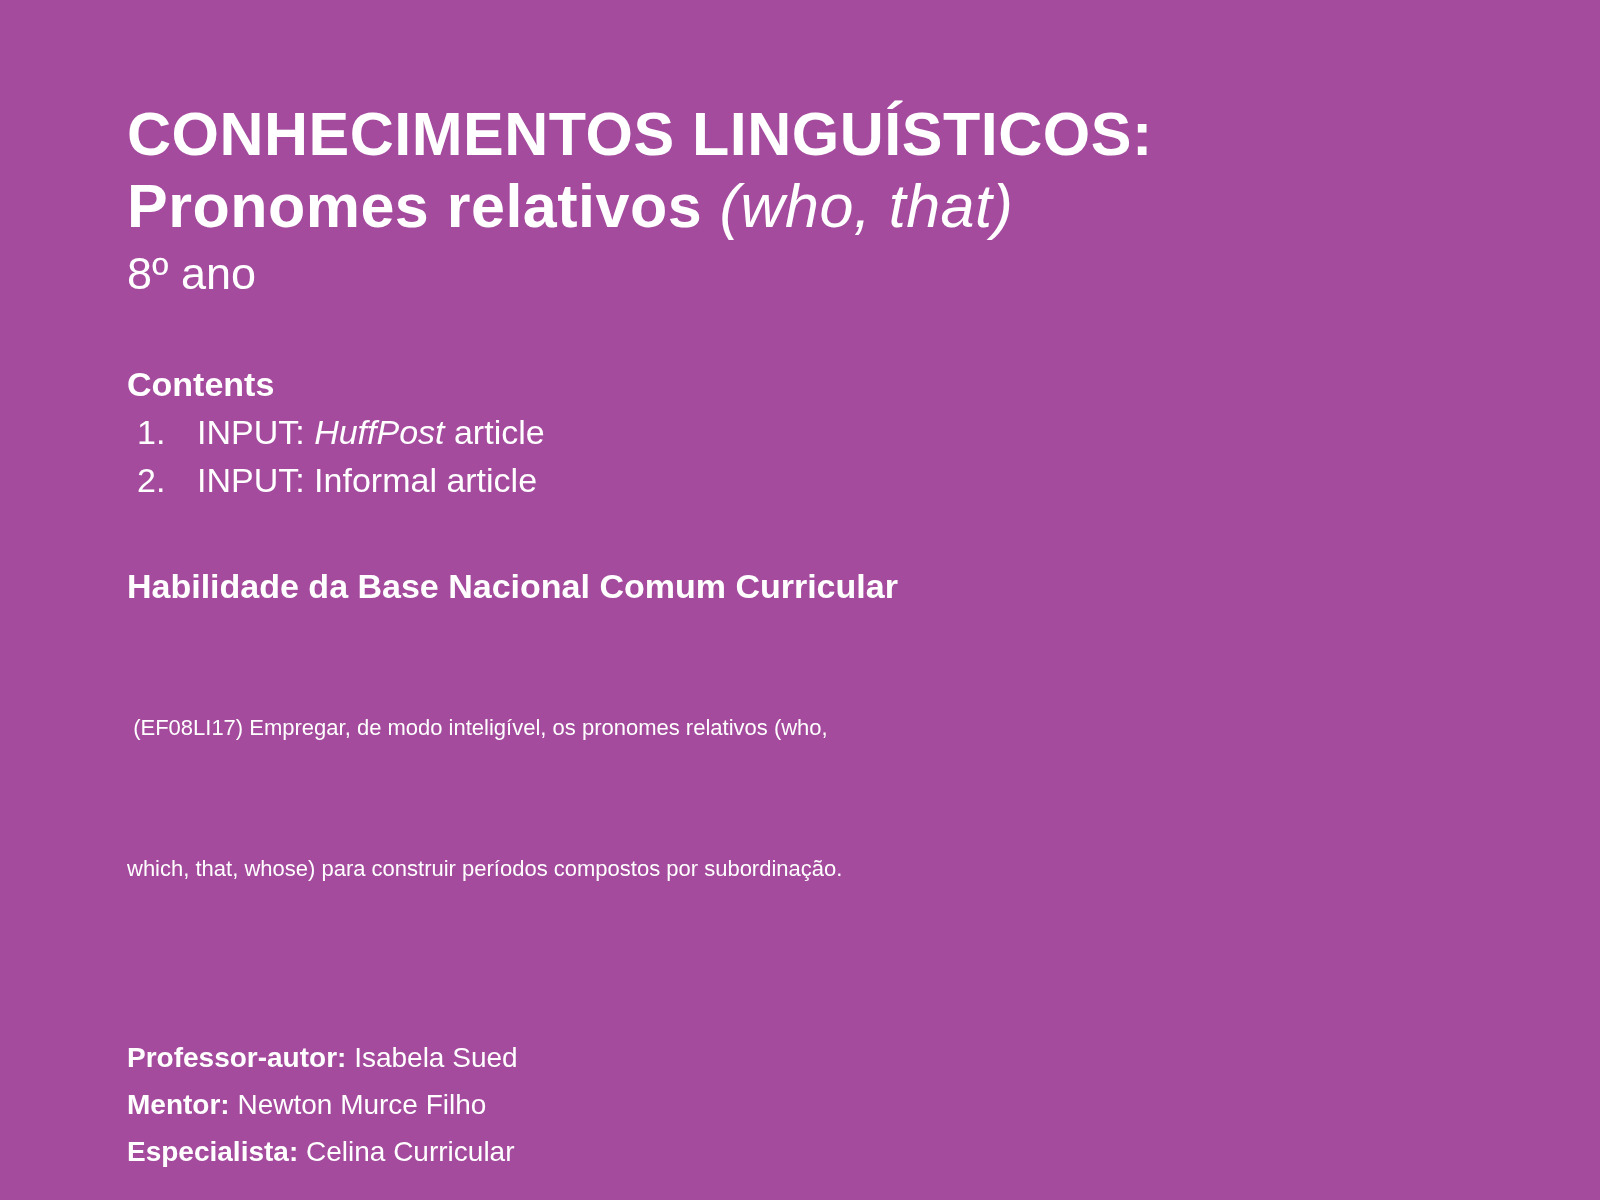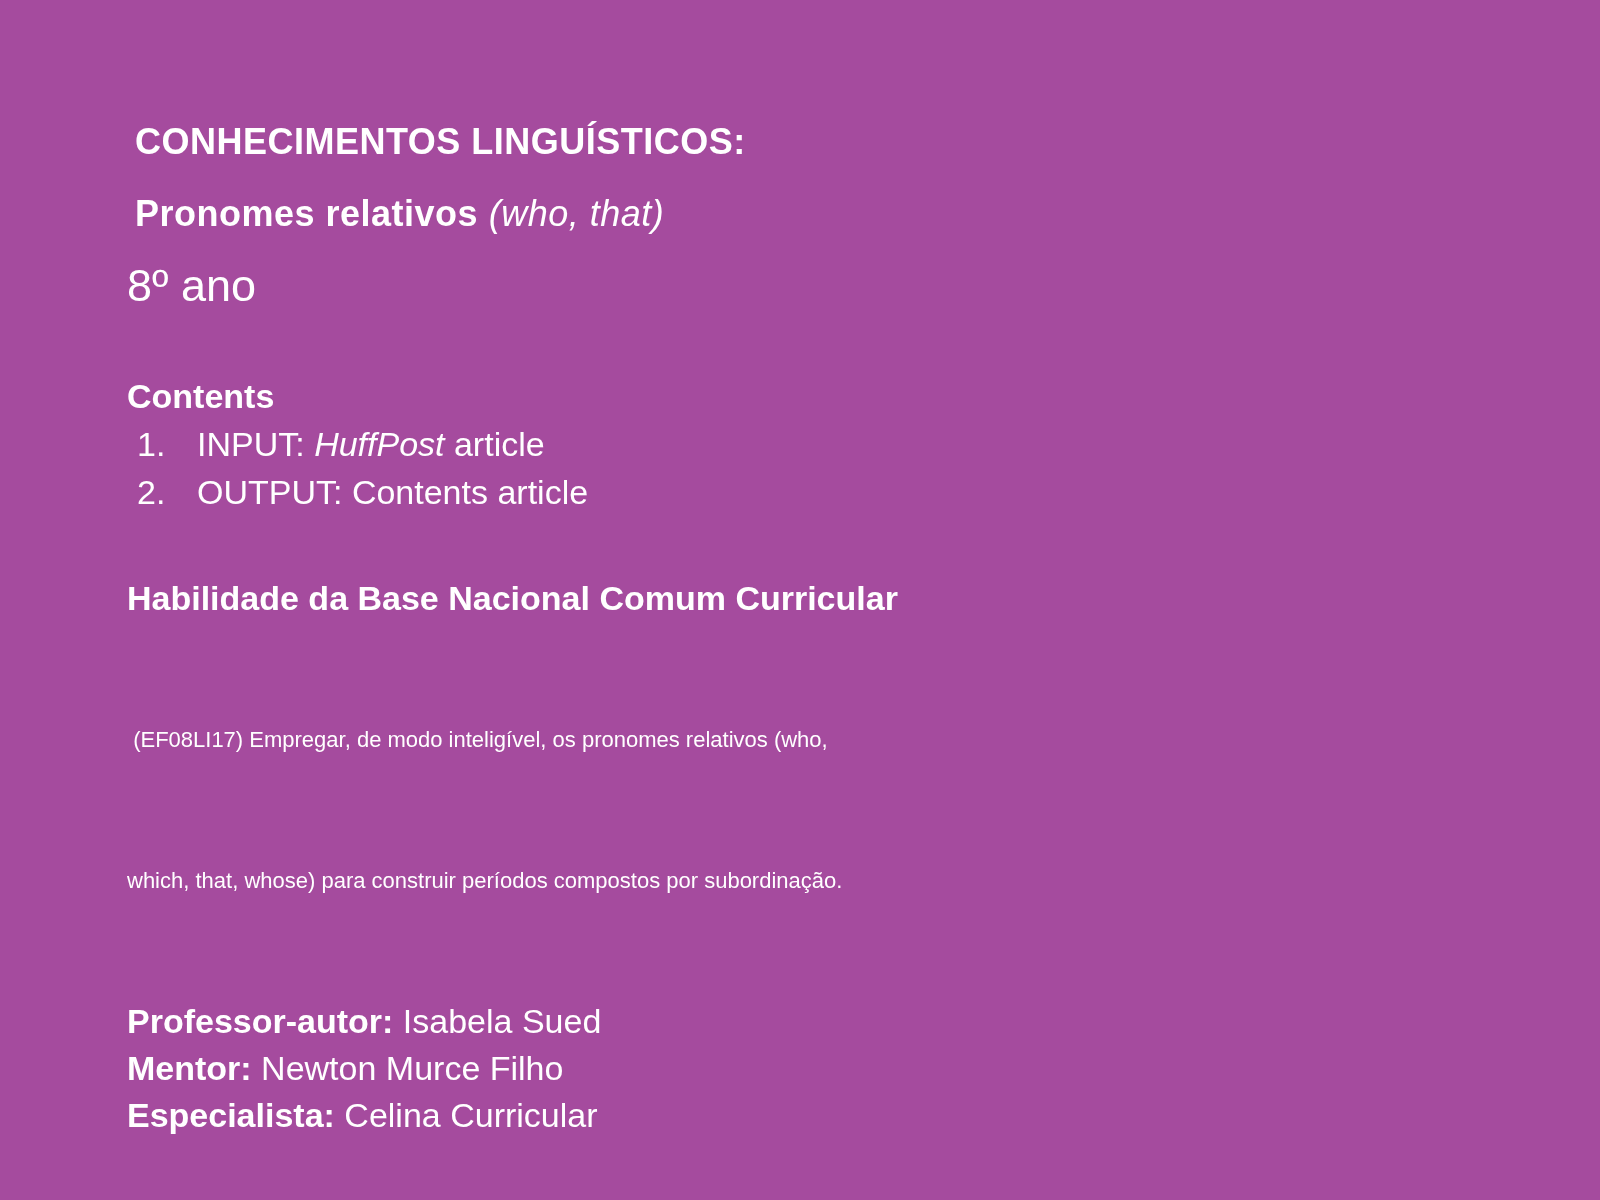--- a/index.html
+++ b/index.html
@@ -12,25 +12,25 @@
     font-family: "Liberation Sans", sans-serif;
     overflow: hidden;
   }
   .slide {
     width: 1600px;
     height: 1200px;
     box-sizing: border-box;
     padding: 98px 120px 0 127px;
   }
   .title {
-    font-size: 36px;
+    font-size: 61px;
     font-weight: 700;
     line-height: 72px;
     letter-spacing: 0.5px;
-    margin: 8px;
+    margin: 0;
   }
   .title .italic-light {
     font-weight: 300;
     font-style: italic;
   }
   .subtitle {
     font-size: 45px;
     font-weight: 300;
     line-height: 56px;
     margin-top: 4px;
@@ -64,21 +64,22 @@
     margin-top: 58px;
   }
   .skill-body {
     font-size: 22px;
     font-weight: 300;
     line-height: 47px;
     white-space: pre-wrap;
     max-width: 1340px;
   }
   .credits-block {
-    font-size: 34px;
+    margin-top: 48px;
+    font-size: 28px;
     line-height: 47px;
   }
   .credit-line .credit-label {
     font-weight: 700;
   }
   .credit-line .credit-value {
     font-weight: 300;
   }
 </style>
 </head>
@@ -95,21 +96,21 @@
 
   <div class="contents-block">
     <div class="section-heading">Contents</div>
     <div class="ordered-list">
       <div class="list-item">
         <span class="list-number">1.</span>
         <span class="list-text"><span>INPUT: </span><span class="it">HuffPost</span><span> article</span></span>
       </div>
       <div class="list-item">
         <span class="list-number">2.</span>
-        <span class="list-text"><span>OUTPUT: Contents article</span><span class="it"></span><span></span></span>
+        <span class="list-text"><span>INPUT: Informal article</span><span class="it"></span><span></span></span>
       </div>
     </div>
   </div>
 
   <div class="skill-block">
     <div class="section-heading">Habilidade da Base Nacional Comum Curricular</div>
     <div class="skill-body">
       <div> (EF08LI17) Empregar, de modo inteligível, os pronomes relativos (who,</div>
       <div>which, that, whose) para construir períodos compostos por subordinação.</div>
     </div>

